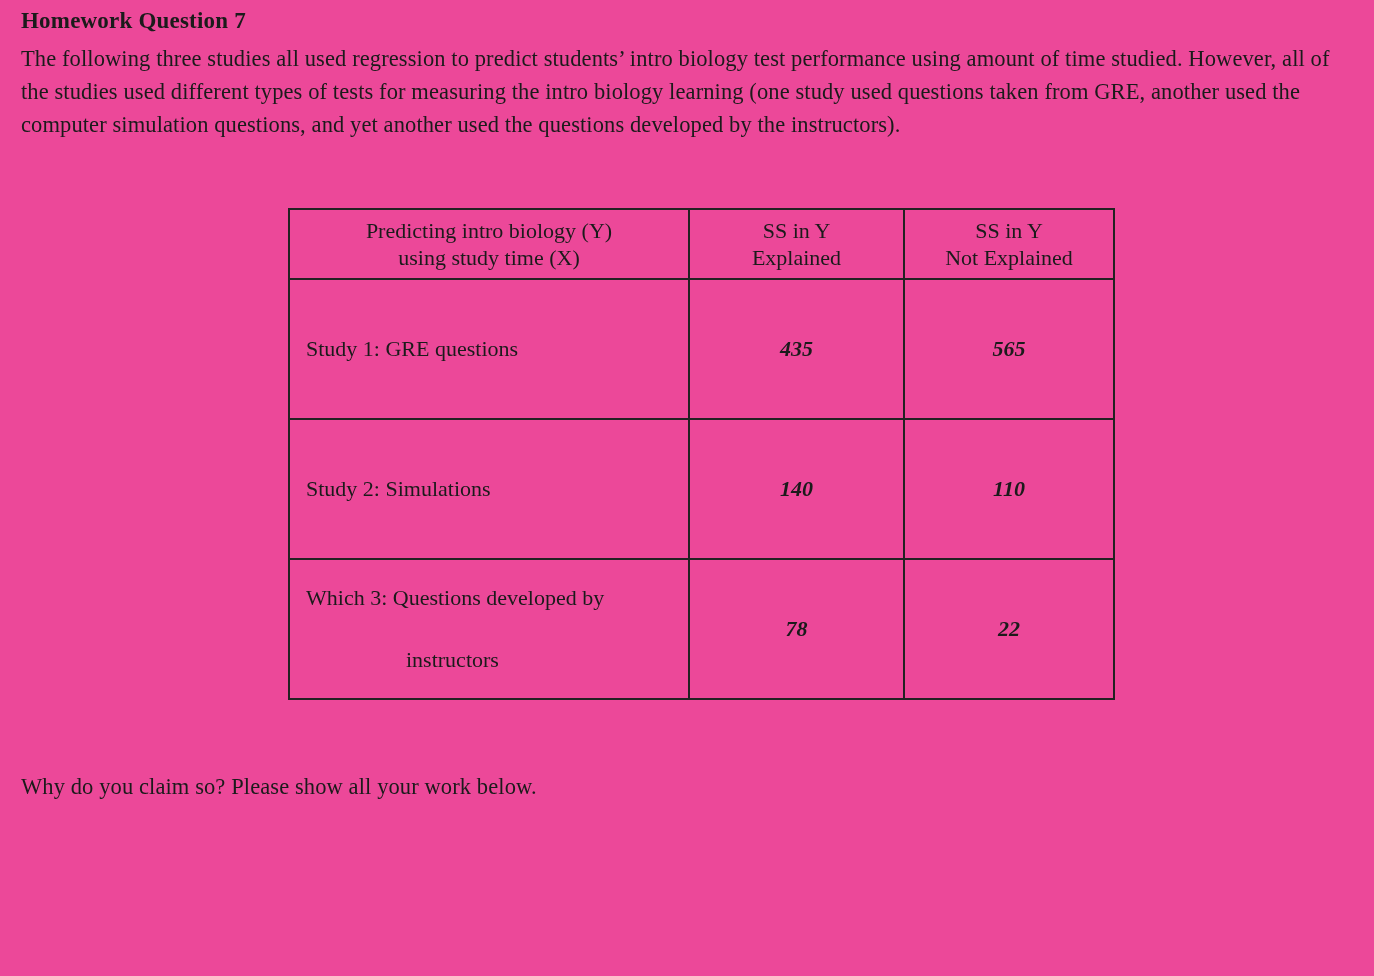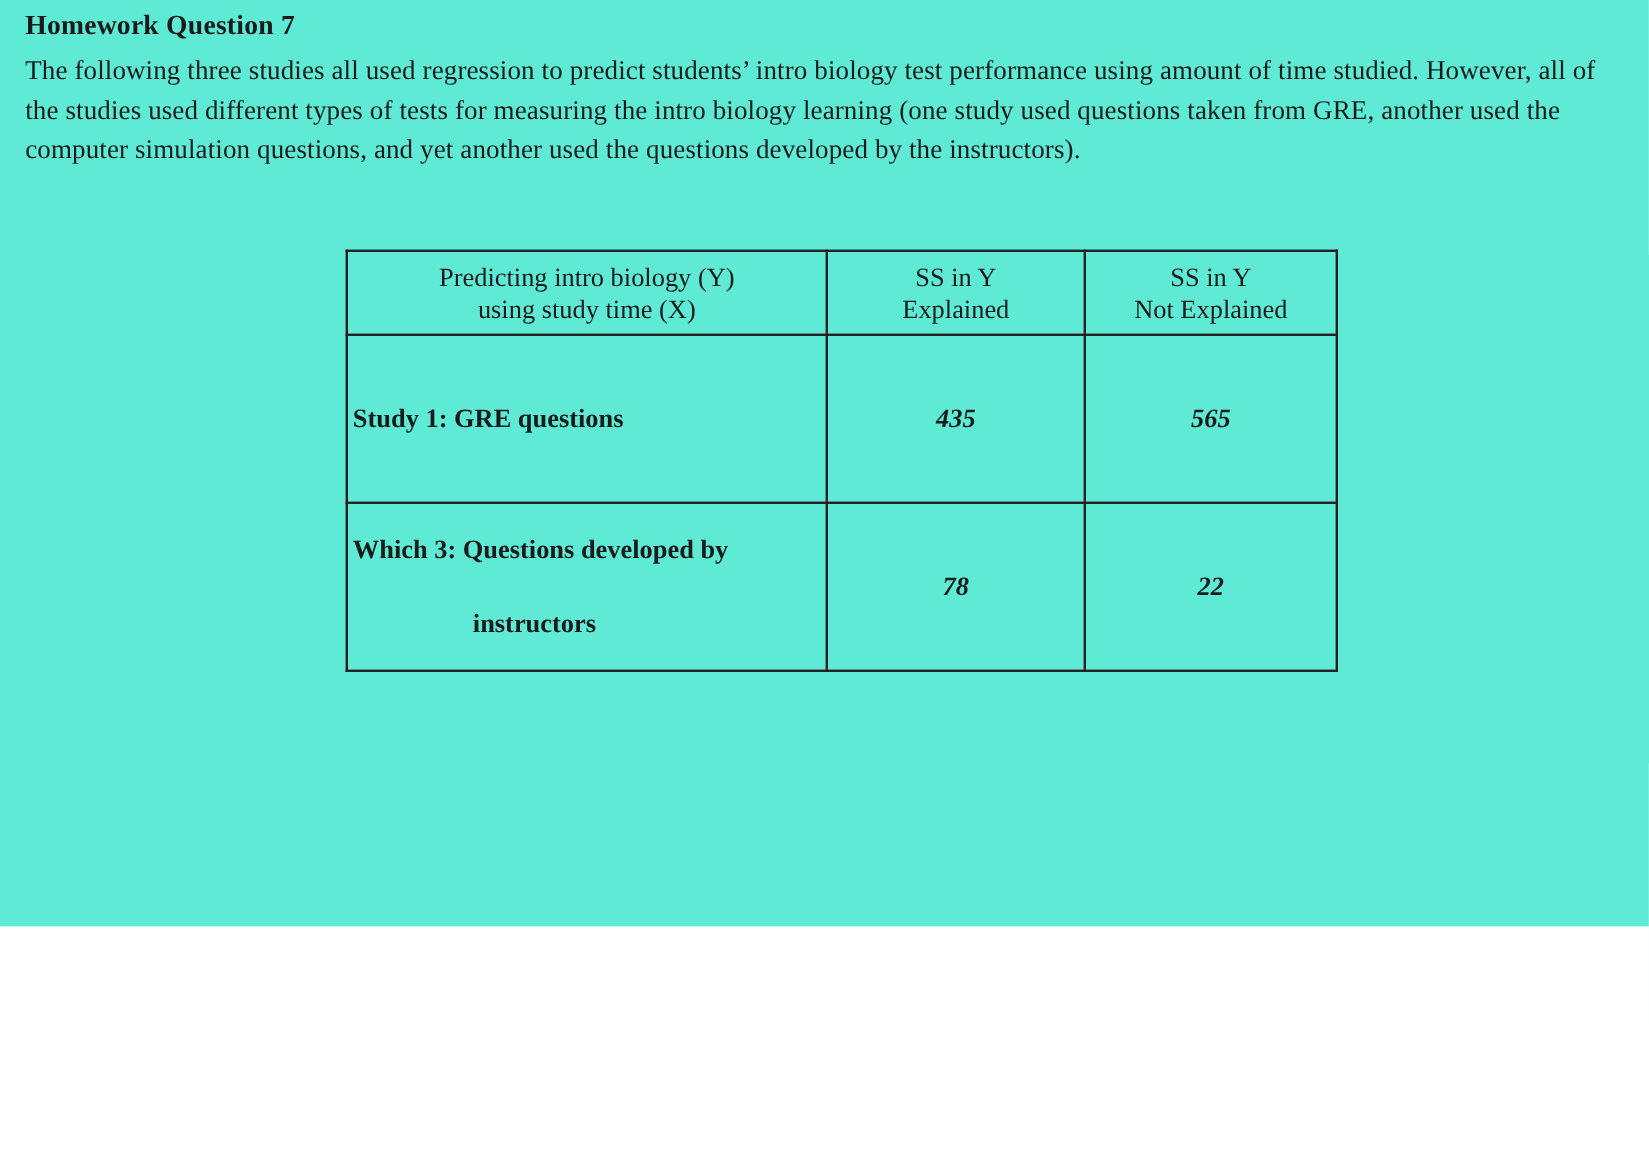--- a/index.html
+++ b/index.html
@@ -7,22 +7,22 @@
   body {
     width: 1374px;
     height: 976px;
     font-family: "Liberation Serif", serif;
     color: #1b1b1b;
     overflow: hidden;
   }
   .page {
     position: relative;
     width: 1374px;
-    height: 772px;
-    background: #5eead4;
+    height: 976px;
+    background: #ec4899;
   }
   .title {
     position: absolute;
     left: 21px;
     top: 8px;
     font-size: 23px;
     font-weight: bold;
     letter-spacing: 0.2px;
   }
   .intro {
@@ -54,23 +54,23 @@
     white-space: pre-line;
     line-height: 27px;
     padding: 2px 4px;
   }
   .hw-table td {
     height: 140px;
     font-size: 22px;
   }
   .label-cell {
     text-align: left;
-    padding-left: 4px;
+    padding-left: 16px;
     padding-right: 6px;
-    font-weight: bold;
+    font-weight: normal;
   }
   .label-line1 { line-height: 30px; }
   .label-line2 { line-height: 30px; margin-left: 100px; margin-top: 32px; }
   .label-line2:empty { display: none; }
   .num-cell {
     text-align: center;
     font-weight: bold;
     font-style: italic;
   }
   .questions {
@@ -111,25 +111,34 @@
       <tr>
         <td class="label-cell">
           <div class="label-line1">Study 1: GRE questions</div>
 
         </td>
         <td class="num-cell">435</td>
         <td class="num-cell">565</td>
       </tr>
       <tr>
         <td class="label-cell">
+          <div class="label-line1">Study 2: Simulations</div>
+
+        </td>
+        <td class="num-cell">140</td>
+        <td class="num-cell">110</td>
+      </tr>
+      <tr>
+        <td class="label-cell">
           <div class="label-line1">Which 3: Questions developed by</div>
           <div class="label-line2">instructors</div>
         </td>
         <td class="num-cell">78</td>
         <td class="num-cell">22</td>
       </tr>
     </tbody>
   </table>
 
   <div class="questions">
+    <div>Why do you claim so? Please show all your work below.</div>
   </div>
 
 </div>
 
 </body></html>

